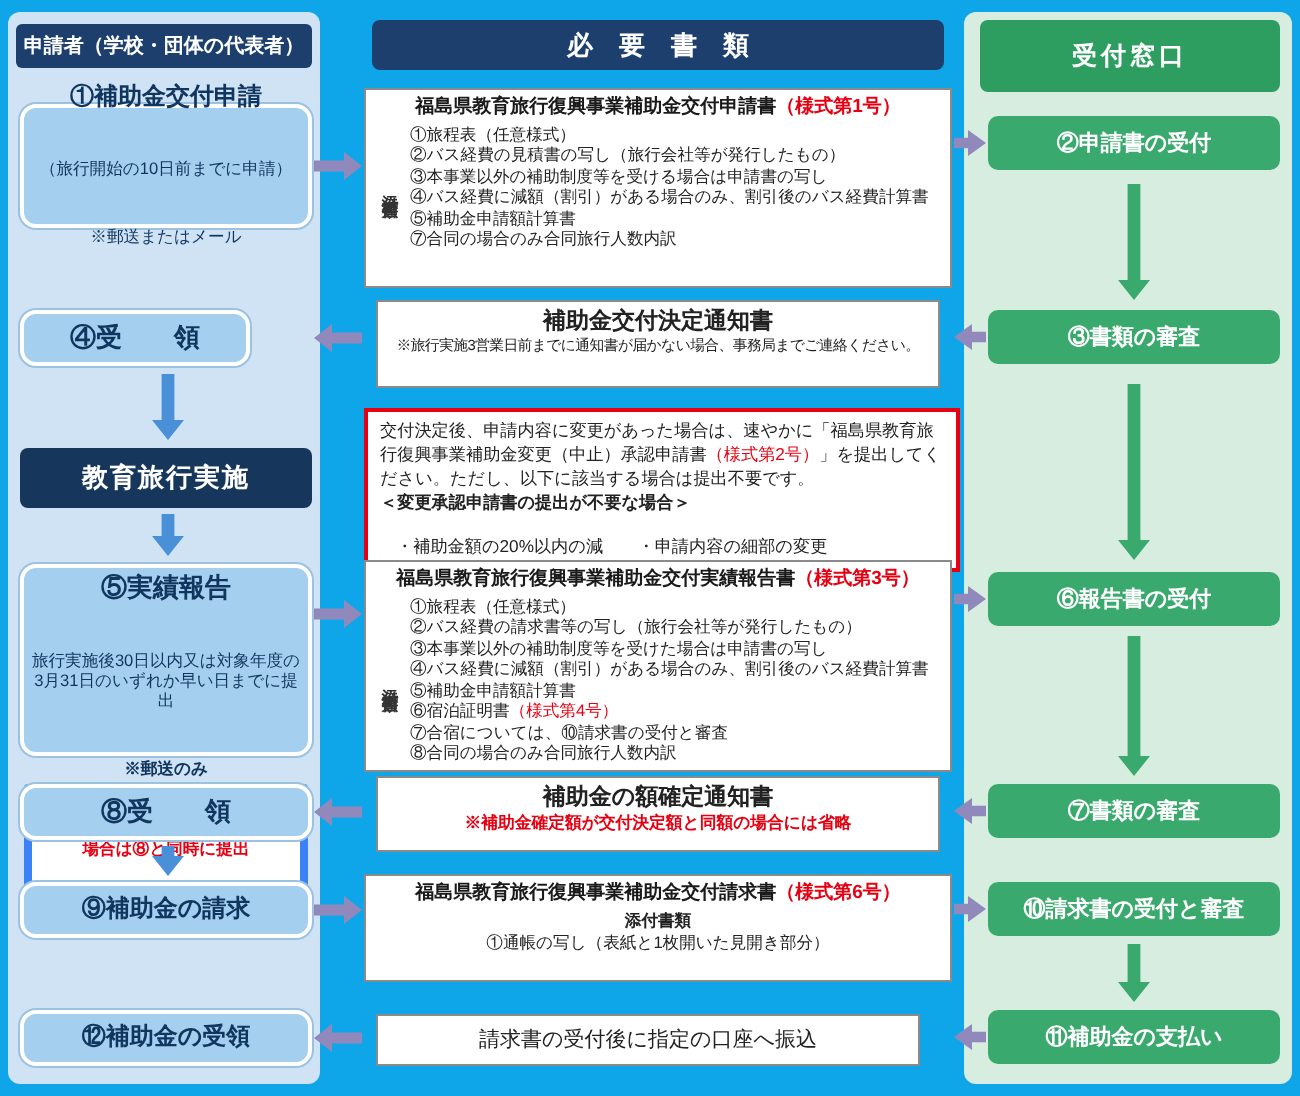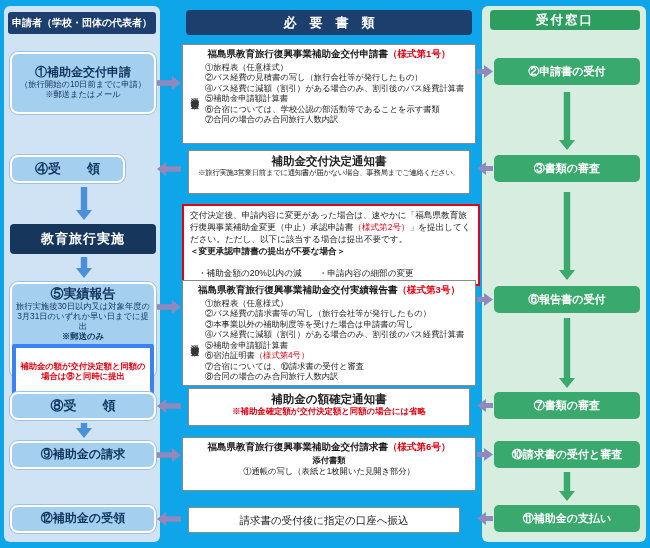--- a/index.html
+++ b/index.html
@@ -6,28 +6,28 @@
   .canvas{position:relative;width:650px;height:548px;background:#0ea5e9;overflow:hidden;
           font-family:"Liberation Sans",sans-serif;color:#222;}
   .panel{position:absolute;border-radius:6px;}
   .panel-left{left:4px;top:6px;width:156px;height:536px;background:#cfe3f5;}
   .panel-right{left:482px;top:6px;width:164px;height:536px;background:#d7eddf;}
 
   .hdr{position:absolute;display:flex;align-items:center;justify-content:center;
        color:#fff;font-weight:bold;box-sizing:border-box;}
   .hdr-applicant{left:8px;top:12px;width:148px;height:22px;background:#1d3f6e;font-size:10px;border-radius:3px;}
   .hdr-docs{left:186px;top:10px;width:286px;height:25px;background:#1d3f6e;font-size:13px;border-radius:4px;}
-  .hdr-reception{left:490px;top:10px;width:150px;height:20px;background:#2e9e60;font-size:12.5px;border-radius:4px;letter-spacing:2px;}
+  .hdr-reception{left:490px;top:10px;width:150px;height:36px;background:#2e9e60;font-size:12.5px;border-radius:4px;letter-spacing:2px;}
 
   .bstep{position:absolute;background:#a5cfee;border:2px solid #ffffff;border-radius:8px;
          color:#10355f;display:flex;flex-direction:column;align-items:center;justify-content:center;
          text-align:center;box-sizing:border-box;box-shadow:0 0 0 1px #9cc2e2;}
   .bstep-title{font-size:12px;font-weight:bold;line-height:1.15;}
   .bstep-title-lg{font-size:13px;font-weight:bold;line-height:1.15;}
-  .bstep-sub{font-size:8.3px;line-height:1.2;padding:0 3px;}
+  .bstep-sub{font-size:8.3px;line-height:1.2;padding:0 3px;margin-top:24px;}
   .bstep-alert{color:#e60012;border:4px solid #3b82f6;background:#fff;font-weight:bold;
                font-size:8.3px;line-height:1.2;padding:14px 2px;margin-top:2px;border-radius:2px;width:130px;}
   .travel{position:absolute;background:#16365c;border-radius:4px;color:#fff;font-weight:bold;
           font-size:13px;letter-spacing:1px;display:flex;align-items:center;justify-content:center;box-sizing:border-box;}
 
   .gstep{position:absolute;background:#3aa96d;border-radius:5px;color:#fff;font-weight:bold;
          font-size:11px;display:flex;align-items:center;justify-content:center;box-sizing:border-box;}
 
   .doc{position:absolute;background:#fff;border:1px solid #8a8a8a;box-sizing:border-box;padding:3px 6px;}
   .doc-title{font-size:9.5px;font-weight:bold;text-align:center;line-height:1.25;color:#1a1a1a;}
@@ -106,23 +106,23 @@
     <div class="bstep-title">⑫補助金の受領</div>
   </div>
 
   <div class="doc" style="left:182px;top:44px;width:294px;height:100px;">
     <div class="doc-title">福島県教育旅行復興事業補助金交付申請書<span class="red">（様式第1号）</span></div>
     <div class="doc-body">
       <div class="attach-v">添付書類</div>
       <div class="doc-items">
           <div class="doc-item">①旅程表（任意様式）</div>
           <div class="doc-item">②バス経費の見積書の写し（旅行会社等が発行したもの）</div>
+          <div class="doc-item">③本事業以外の補助制度等を受ける場合は申請書の写し</div>
           <div class="doc-item">④バス経費に減額（割引）がある場合のみ、割引後のバス経費計算書</div>
           <div class="doc-item">⑤補助金申請額計算書</div>
-          <div class="doc-item">⑥合宿については、学校公認の部活動等であることを示す書類</div>
           <div class="doc-item">⑦合同の場合のみ合同旅行人数内訳</div>
         </div>
     </div>
   </div>
 
   <div class="notice" style="left:188px;top:150px;width:282px;height:44px;">
     <div class="notice-title">補助金交付決定通知書</div>
     <div class="notice-note">※旅行実施3営業日前までに通知書が届かない場合、事務局までご連絡ください。</div>
   </div>
 

